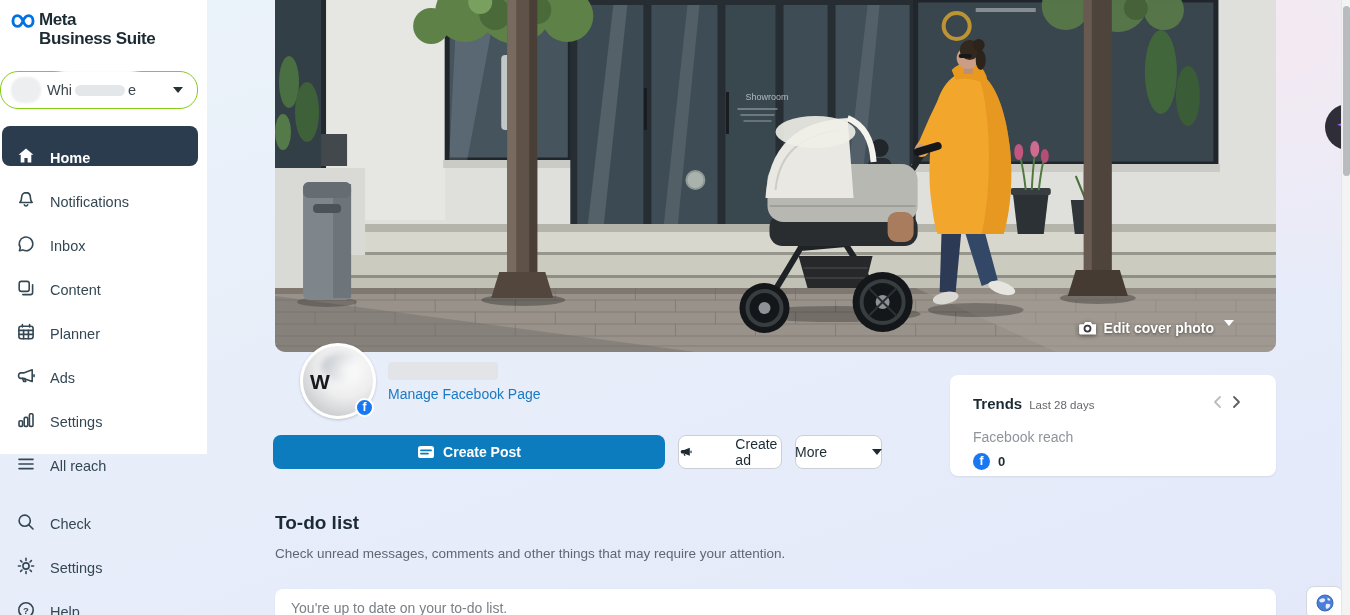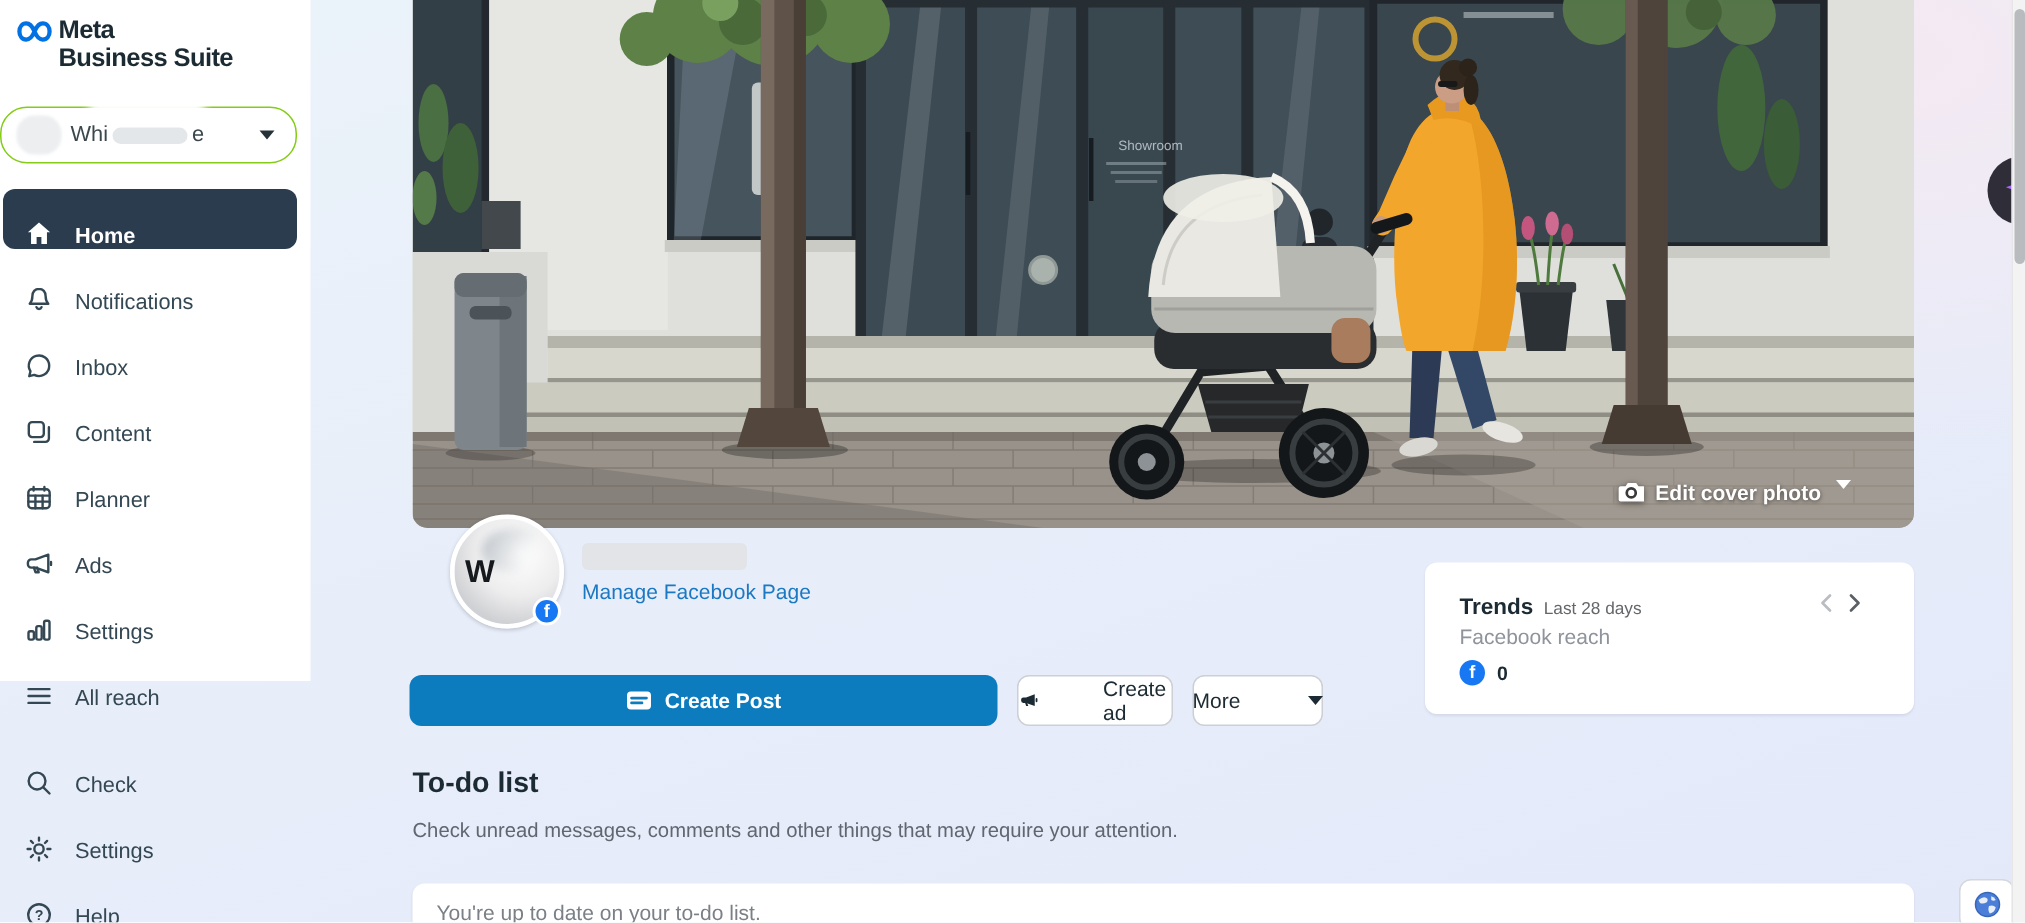--- a/index.html
+++ b/index.html
@@ -40,38 +40,38 @@
 
   
   .avatar { position:absolute; left:300px; top:343px; width:76px; height:76px; border-radius:50%; background:radial-gradient(circle at 62% 32%, #ffffff 0%, #ededee 45%, #cfd0d3 75%, #e0e0e2 100%); border:3px solid #fff; box-shadow:0 1px 3px rgba(0,0,0,.2); z-index:2; }
   .avatar .streak { position:absolute; left:18px; top:6px; width:46px; height:30px; background:linear-gradient(115deg, rgba(70,90,105,.30), rgba(255,255,255,0) 70%); border-radius:50%; filter:blur(3px); }
   .avatar .w { position:absolute; left:7px; top:24px; font-size:21px; font-weight:bold; color:#15181c; }
   .avatar .fb-badge { position:absolute; right:-1px; bottom:-1px; width:19px; height:19px; border-radius:50%; background:#1877f2; border:2px solid #fff; color:#fff; font-weight:bold; font-size:12px; text-align:center; line-height:15px; }
   .name-blur { position:absolute; left:388px; top:362px; width:110px; height:18px; border-radius:4px; background:#e2e4e8; z-index:2; }
   .manage-link { position:absolute; left:388px; top:386px; font-size:14px; color:#1b79c4; cursor:pointer; z-index:2; }
 
   
-  .btn-row { position:absolute; left:273px; top:450px; display:flex; z-index:2; }
+  .btn-row { position:absolute; left:273px; top:435px; display:flex; z-index:2; }
   .btn { height:34px; border-radius:8px; display:flex; align-items:center; justify-content:center; font-size:14px; cursor:pointer; }
   .btn-primary { width:392px; background:#0d7cbf; color:#fff; font-weight:bold; }
   .btn-primary svg { margin-right:8px; }
   .btn-light { background:#fff; border:1px solid #ccd0d5; color:#1c2b33;gap:36px; }
   .btn-createad { width:104px; margin-left:13px; }
   .btn-createad svg { margin-right:7px; }
   .btn-more { width:87px; margin-left:13px; }
   .btn-more .caret { margin-left:9px; border-top-color:#1c2b33; }
 
   
   .trends { position:absolute; left:950px; top:375px; width:326px; height:101px; background:#fff; border-radius:8px; box-shadow:0 1px 2px rgba(0,0,0,.08); padding:20px 35px 0 23px; z-index:2; }
   .trends-head { display:flex; align-items:baseline; }
   .trends-title { font-size:15px; font-weight:bold; color:#1c2b33; }
   .trends-period { font-size:11.5px; color:#65676b; margin-left:7px; }
   .trends-arrows { margin-left:auto; display:flex; align-items:center; }
   .trends-arrows svg { cursor:pointer; margin-left:10px; }
-  .trends-metric { font-size:14px; color:#8f939b; margin-top:3px; }
+  .trends-metric { font-size:14px; color:#8f939b; margin-top:17px; }
   .trends-value-row { display:flex; align-items:center; margin-top:8px; }
   .fb-dot { width:17px; height:17px; border-radius:50%; background:#1877f2; color:#fff; font-weight:bold; font-size:12px; text-align:center; line-height:16px; }
   .trends-value { font-size:13px; font-weight:bold; margin-left:8px; color:#1c2b33; }
 
   
   .todo-title { position:absolute; left:275px; top:512px; font-size:19px; font-weight:bold; color:#1c2b33; z-index:2; }
   .todo-desc { position:absolute; left:275px; top:546px; font-size:13.5px; color:#606770; z-index:2; }
   .todo-card { position:absolute; left:275px; top:589px; width:1001px; height:40px; background:#fff; border-radius:8px 8px 0 0; box-shadow:0 1px 2px rgba(0,0,0,.08); display:flex; align-items:flex-start; padding:11px 0 0 16px; z-index:2; }
   .todo-empty { font-size:14px; color:#7a8086; }
 

